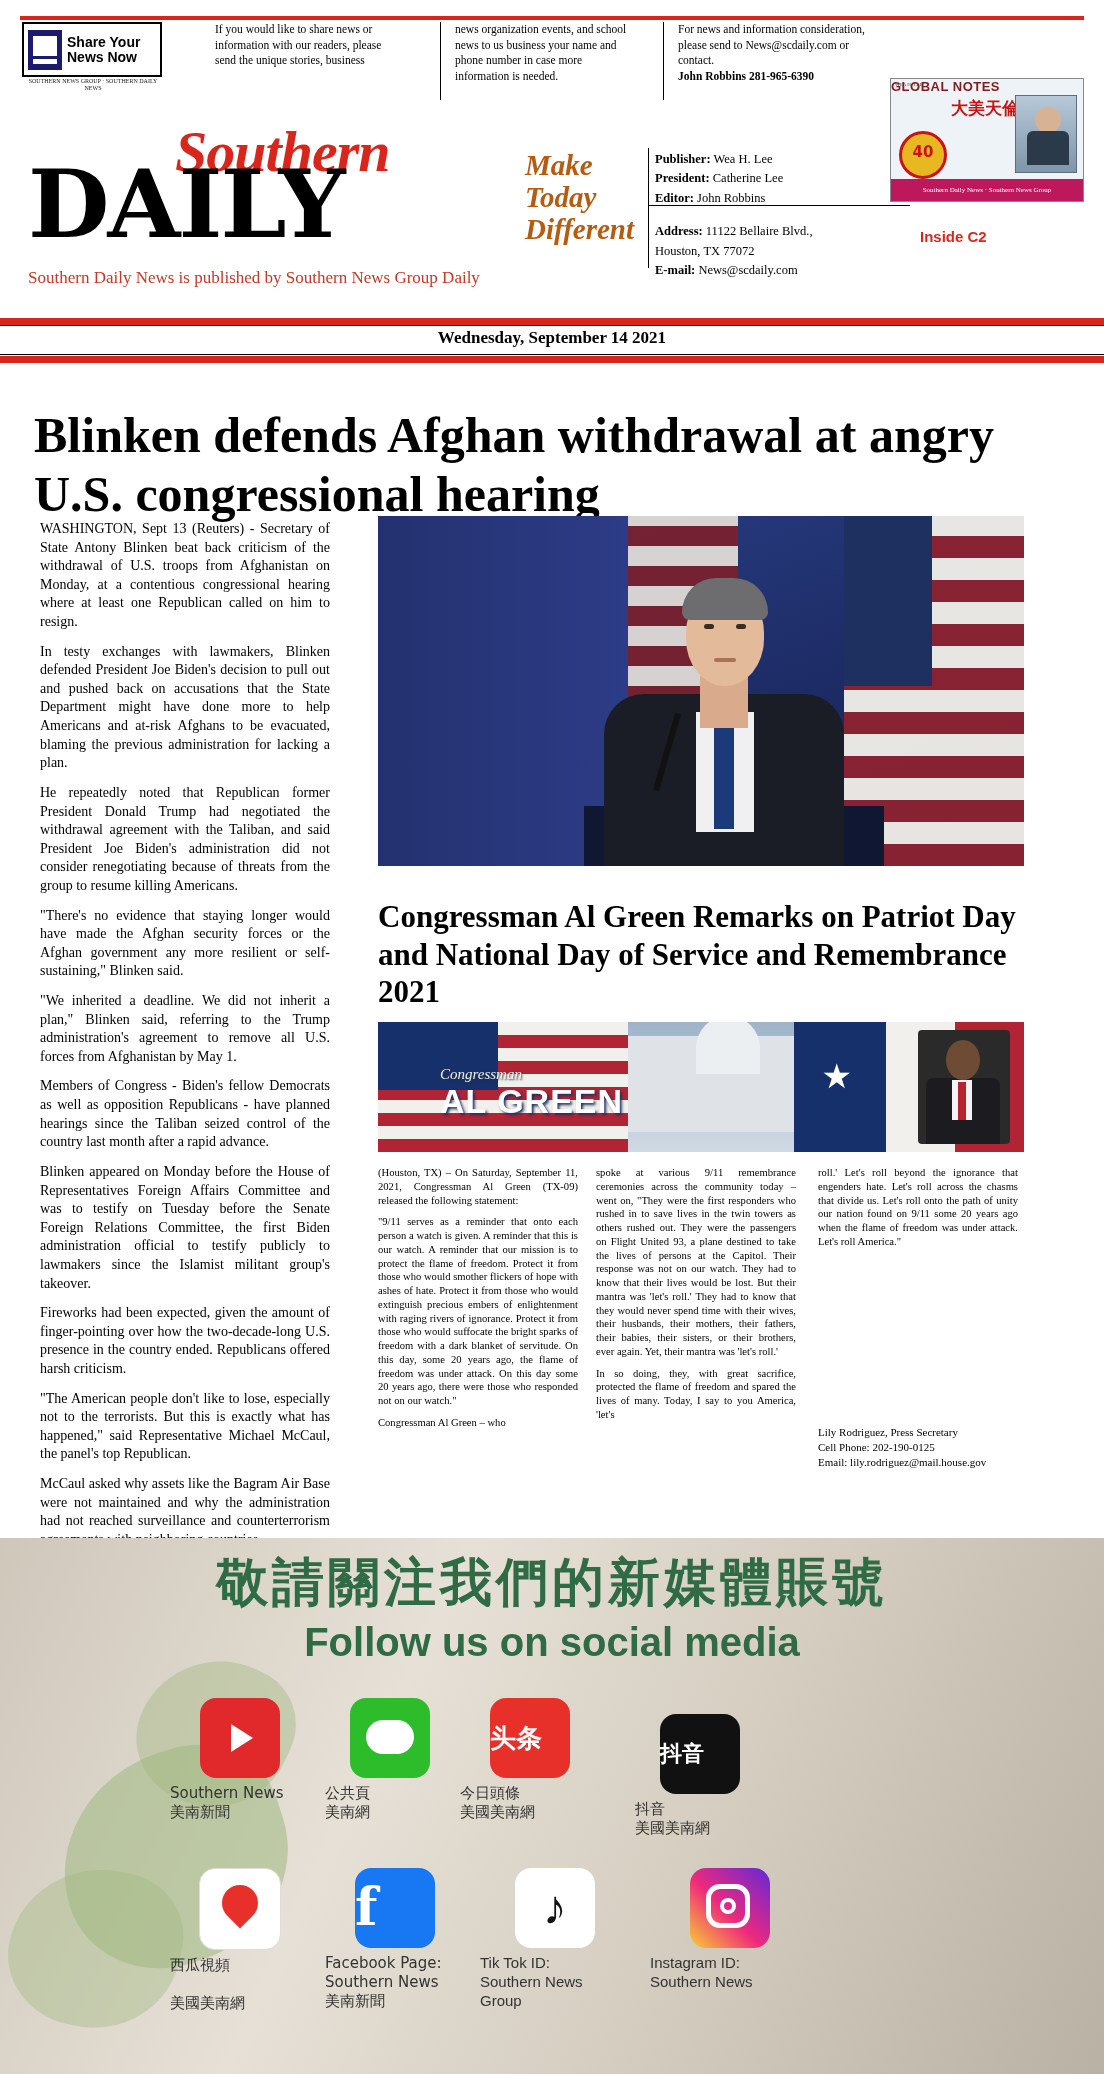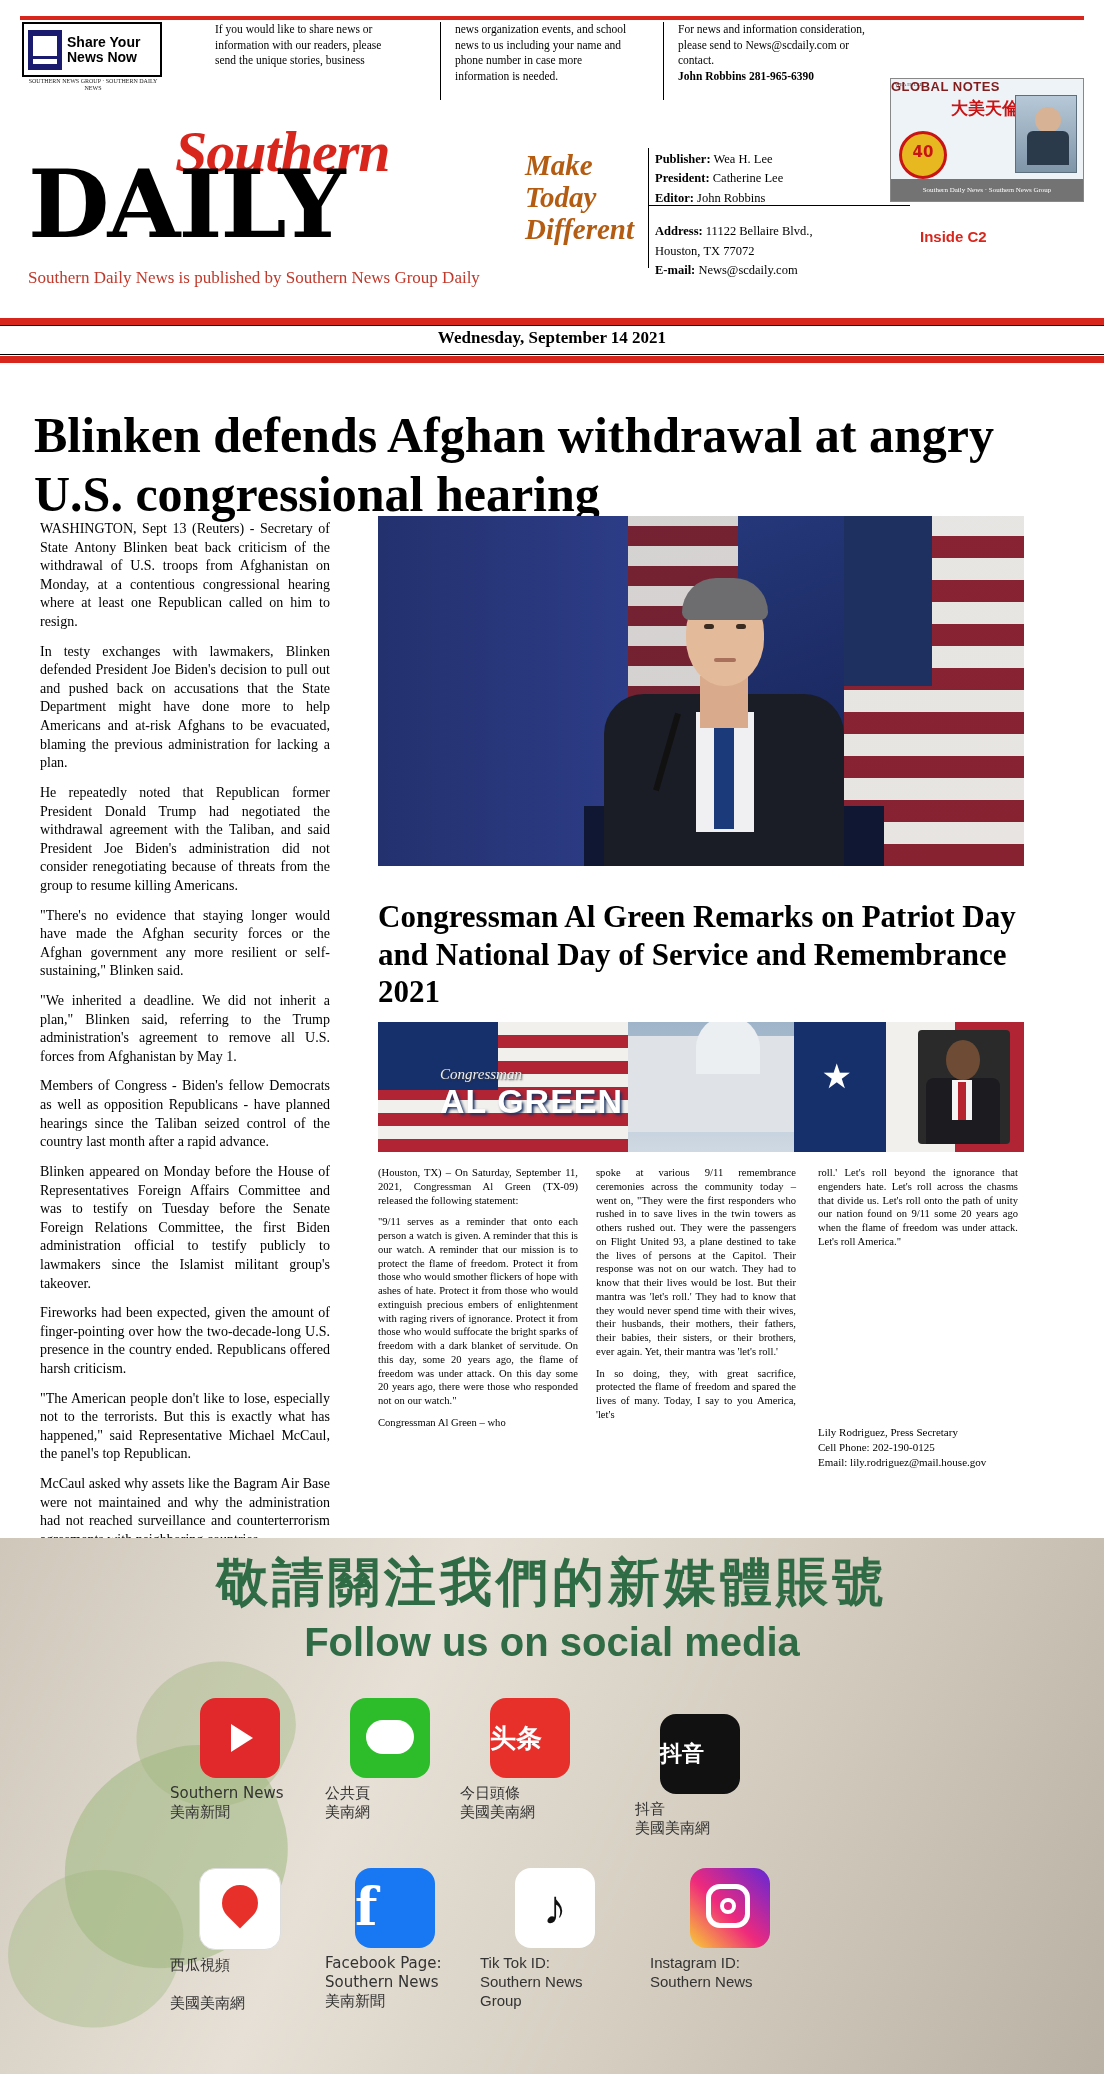--- a/index.html
+++ b/index.html
@@ -42,21 +42,21 @@
     position:absolute;left:890px;top:78px;width:192px;height:122px;border:1px solid #888;background:#eef3f8;overflow:hidden;
   }
   .gn-title{position:absolute;left:0;top:0;width:192px;font-family:"Liberation Sans",sans-serif;font-weight:bold;font-size:13px;color:#7f1d1d;letter-spacing:.5px;}
   .gn-sub{position:absolute;left:4px;top:3px;font-size:5px;color:#444;}
   .gn-cn{position:absolute;left:60px;top:18px;font-size:17px;font-weight:bold;color:#c81414;font-family:"DejaVu Sans",sans-serif;}
   .gn-photo{position:absolute;right:6px;top:16px;width:60px;height:76px;background:linear-gradient(#b7c9d8,#7f95a8);border:1px solid #5d6e7d;}
   .gn-head{position:absolute;right:22px;top:28px;width:26px;height:26px;border-radius:50%;background:#d7b294;}
   .gn-body{position:absolute;right:14px;top:52px;width:42px;height:34px;background:#2b3a4a;border-radius:6px 6px 0 0;}
   .gn-seal{position:absolute;left:8px;top:52px;width:42px;height:42px;border-radius:50%;background:#e8b820;border:3px solid #c81414;}
   .gn-seal span{display:block;text-align:center;line-height:36px;color:#c81414;font-weight:bold;font-size:15px;font-family:"DejaVu Sans",sans-serif;}
-  .gn-strip{position:absolute;left:0;bottom:0;width:192px;height:22px;background:#737373;color:#fff;font-size:7px;text-align:center;line-height:22px;}
+  .gn-strip{position:absolute;left:0;bottom:0;width:192px;height:22px;background:#be185d;color:#fff;font-size:7px;text-align:center;line-height:22px;}
   .inside{position:absolute;left:920px;top:228px;font-family:"Liberation Sans",sans-serif;font-weight:bold;font-size:15px;color:#d9261c;}
 
   .logo-southern{
     position:absolute;left:175px;top:118px;
     font-family:"Liberation Serif",serif;font-style:italic;font-weight:bold;
     font-size:58px;color:#d9261c;letter-spacing:-1px;
   }
   .logo-daily{
     position:absolute;left:28px;top:160px;
     font-family:"DejaVu Serif",serif;font-weight:bold;font-size:94px;letter-spacing:-2px;line-height:.95;
@@ -189,21 +189,21 @@
       <span class="share-ico"></span>
       <span class="share-text">Share Your
 News Now</span>
     </div>
     <div class="sub-logo">SOUTHERN NEWS GROUP · SOUTHERN DAILY NEWS</div>
 
     <div class="divider-v dv1"></div>
     <div class="divider-v dv2"></div>
 
     <div class="top-col tc1">If you would like to share news or information with our readers, please send the unique stories, business</div>
-    <div class="top-col tc2">news organization events, and school news to us including your name and phone number in case more information is needed.</div>
+    <div class="top-col tc2">news organization events, and school news to us business your name and phone number in case more information is needed.</div>
     <div class="top-col tc3">
       <span>For news and information consideration, please send to News@scdaily.com or contact.</span>
       <div class="bold">John Robbins 281-965-6390</div>
     </div>
 
     <div class="globalnotes">
       <div class="gn-sub">WEA H. LEE</div>
       <div class="gn-title">GLOBAL NOTES</div>
       <div class="gn-cn">大美天倫</div>
       <div class="gn-photo"></div>

